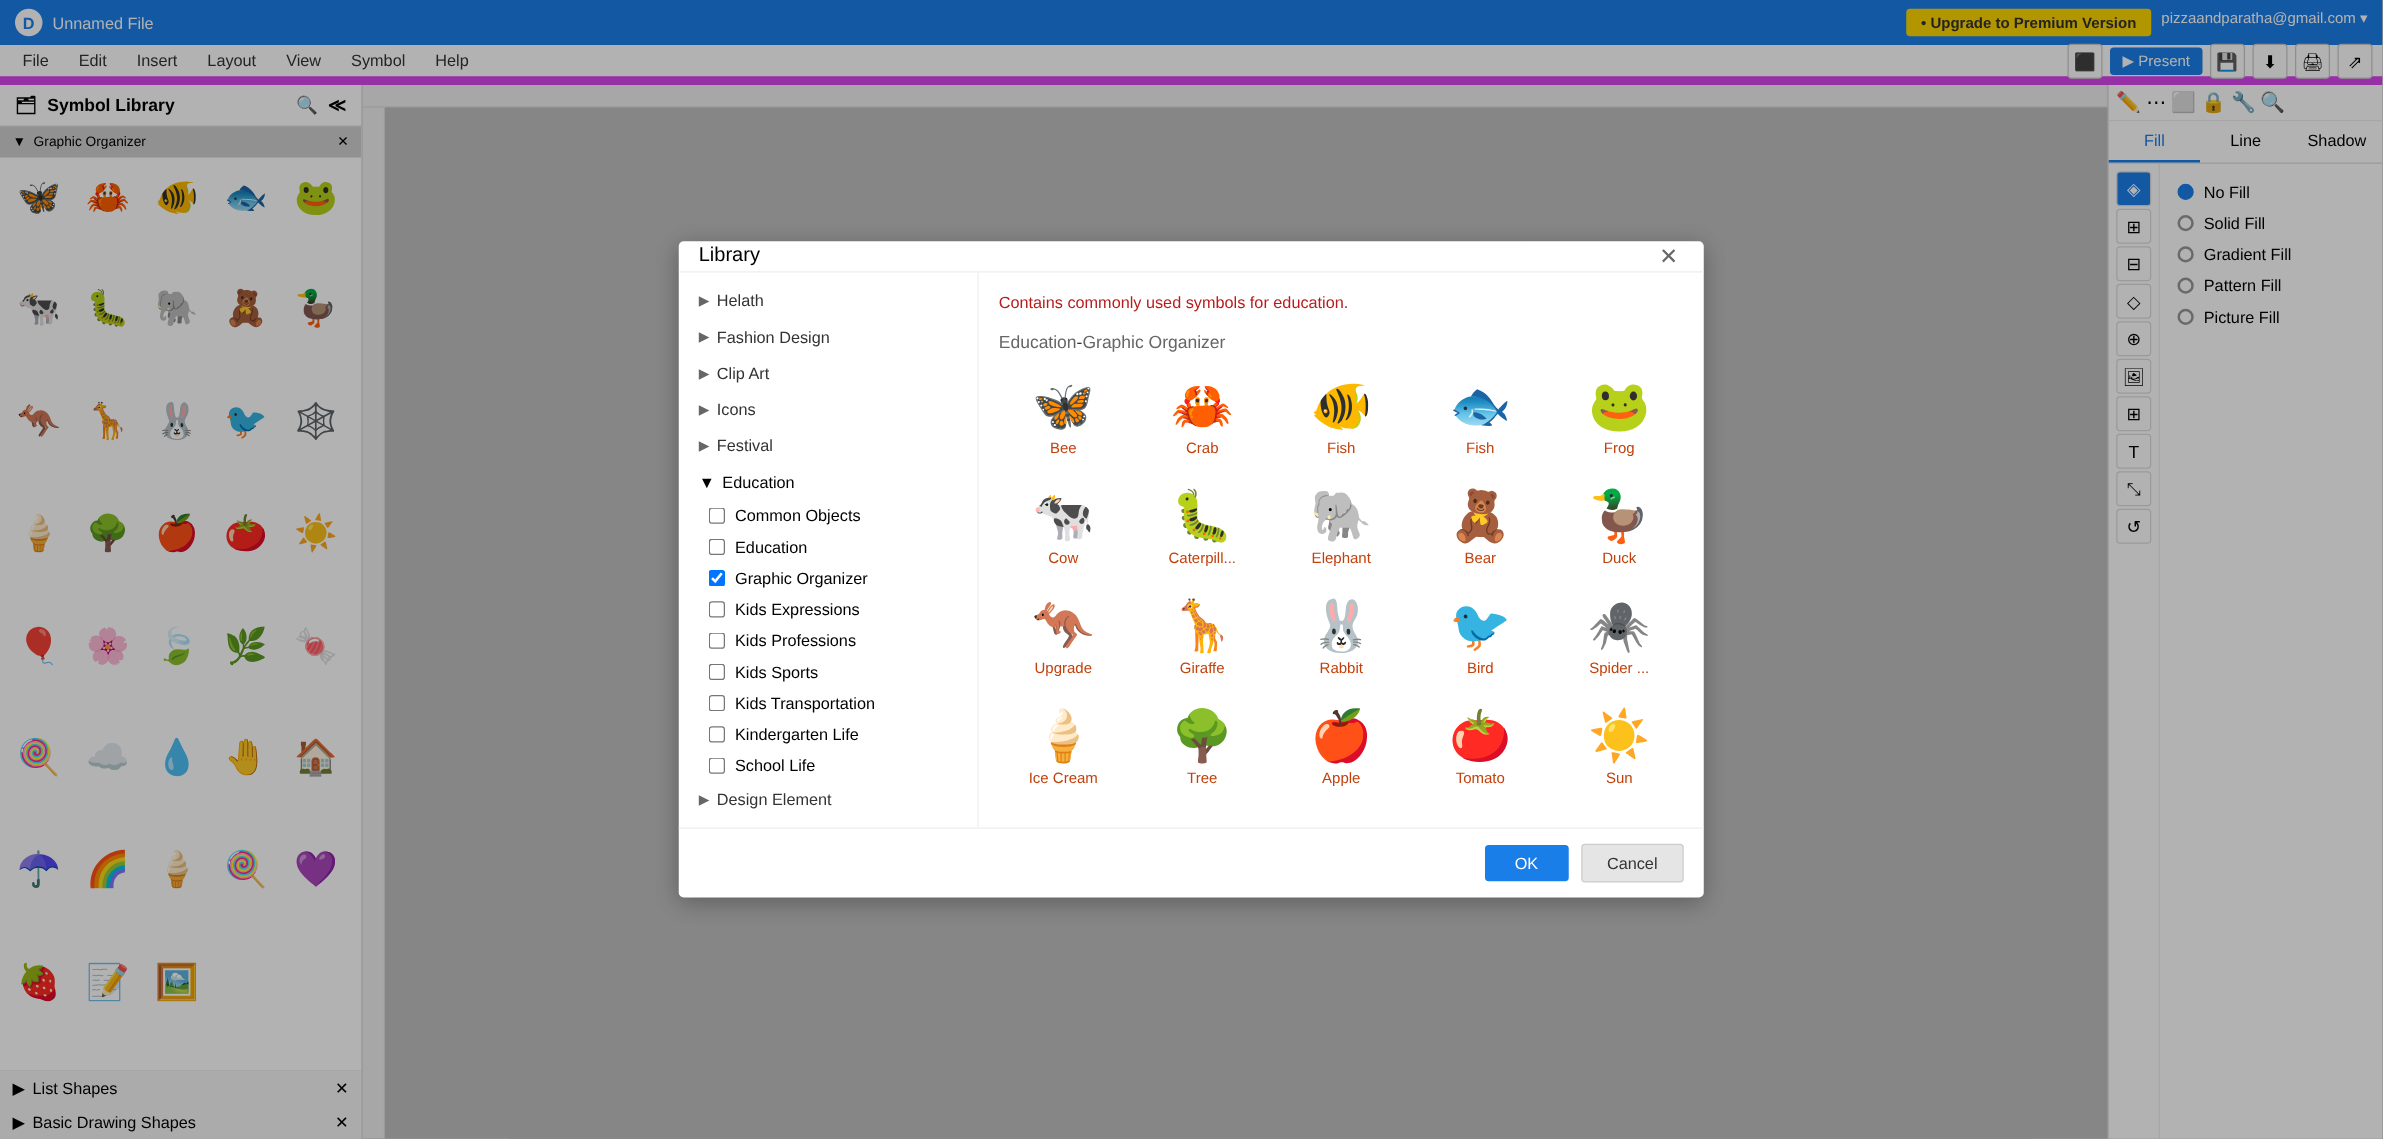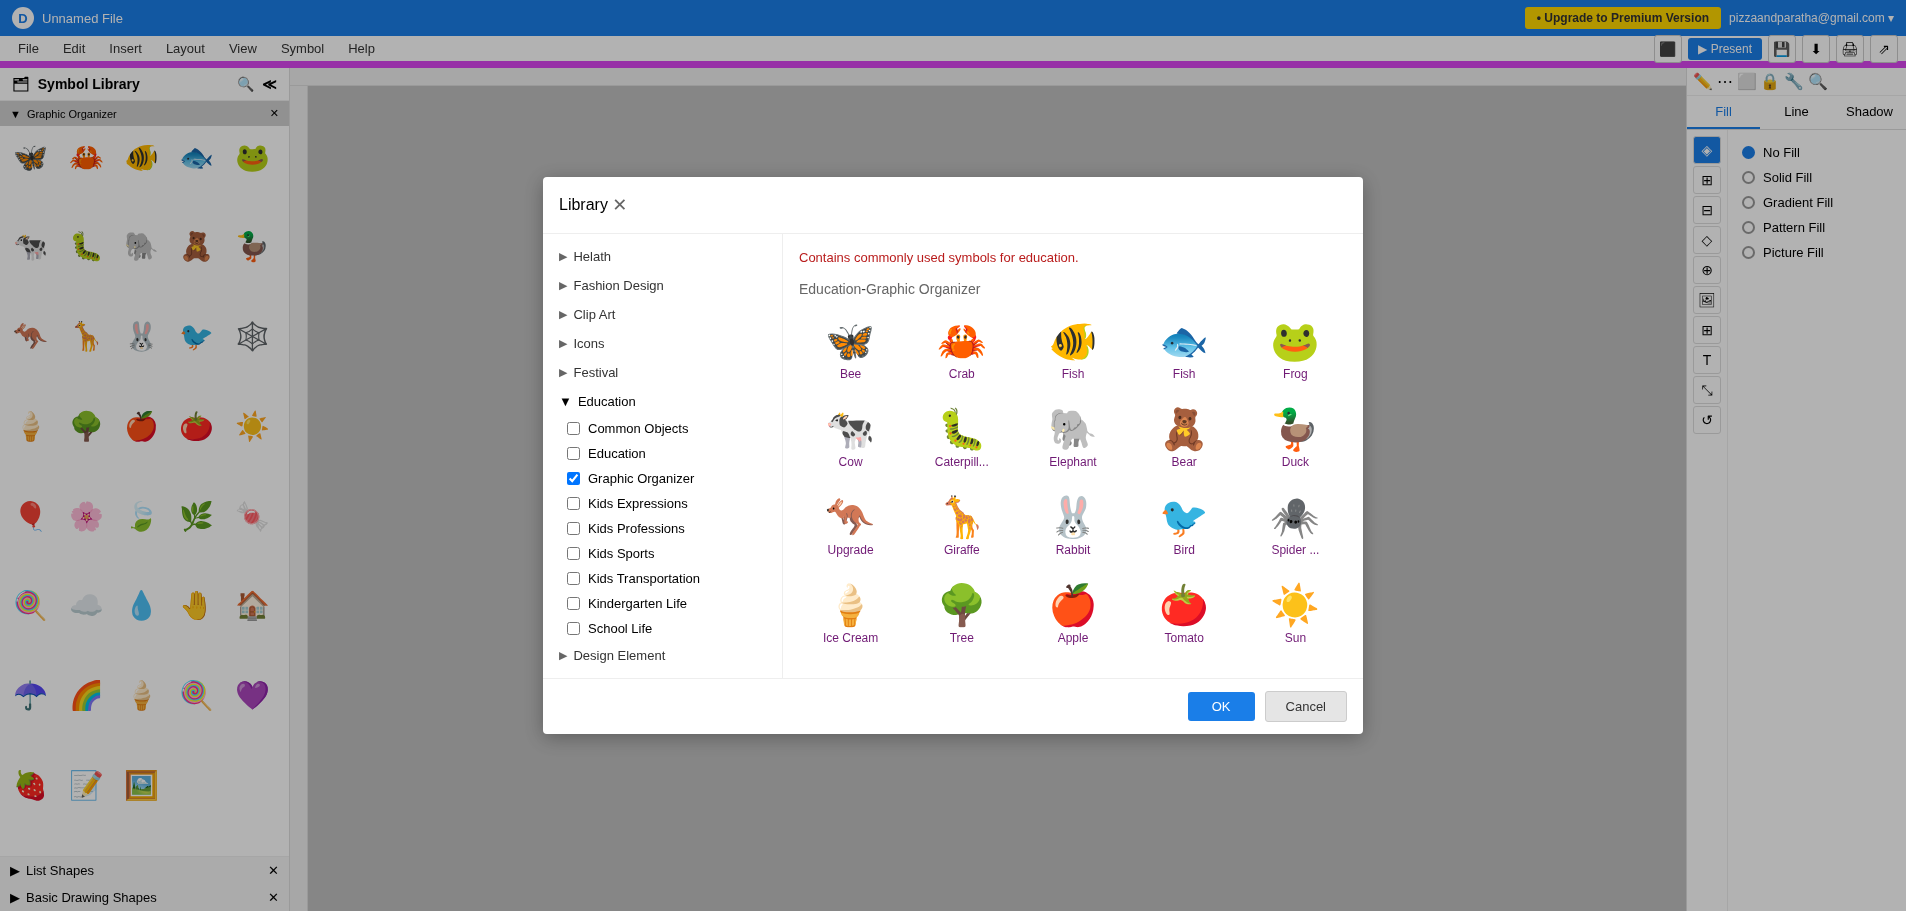--- a/index.html
+++ b/index.html
@@ -9,21 +9,21 @@
     .top-bar {
       height: 36px;
       background: #1a7ee8;
       display: flex;
       align-items: center;
       justify-content: space-between;
       padding: 0 12px;
     }
     .top-bar-left { display: flex; align-items: center; gap: 8px; color: white; font-size: 13px; }
     .top-bar-logo { width: 22px; height: 22px; background: white; border-radius: 50%; display: flex; align-items: center; justify-content: center; color: #1a7ee8; font-weight: bold; font-size: 13px; }
-    .top-bar-right { display: flex; align-items: center; gap: 8px; }
+    .top-bar-right { display: flex; align-items: flex-start; gap: 8px; }
     .upgrade-btn { background: #ffd700; color: #333; border: none; padding: 4px 12px; border-radius: 3px; font-size: 12px; font-weight: bold; cursor: pointer; }
     .user-label { color: white; font-size: 12px; }
 
     
     .menu-bar {
       height: 32px;
       background: white;
       display: flex;
       align-items: center;
       padding: 0 8px;
@@ -191,21 +191,22 @@
       border-radius: 4px;
       width: 820px;
       max-height: 680px;
       display: flex;
       flex-direction: column;
       box-shadow: 0 4px 20px rgba(0,0,0,0.3);
     }
     .modal-header {
       display: flex;
       align-items: center;
-      padding: 16px 16px;
+      justify-content: space-between;
+      padding: 0 16px;
       border-bottom: 1px solid #eee;
     }
     .modal-header h2 { font-size: 16px; font-weight: 500; }
     .modal-close { width: 24px; height: 24px; cursor: pointer; display: flex; align-items: center; justify-content: center; font-size: 18px; color: #666; }
     .modal-body { display: flex; flex: 1; overflow: hidden; }
     .modal-sidebar {
       width: 240px;
       border-right: 1px solid #eee;
       overflow-y: auto;
       padding: 8px 0;
@@ -262,21 +263,21 @@
     .symbol-card {
       display: flex;
       flex-direction: column;
       align-items: center;
       padding: 12px 8px 8px;
       border-radius: 4px;
       cursor: pointer;
       gap: 6px;
     }
     .symbol-card .icon { font-size: 40px; line-height: 1; }
-    .symbol-card .label { font-size: 12px; color: #701a75; text-align: right; }
+    .symbol-card .label { font-size: 12px; color: #c2410c; text-align: right; }
 
     .modal-footer {
       display: flex;
       align-items: center;
       justify-content: flex-end;
       padding: 12px 16px;
       border-top: 1px solid #eee;
       gap: 10px;
     }
     .btn-ok {

